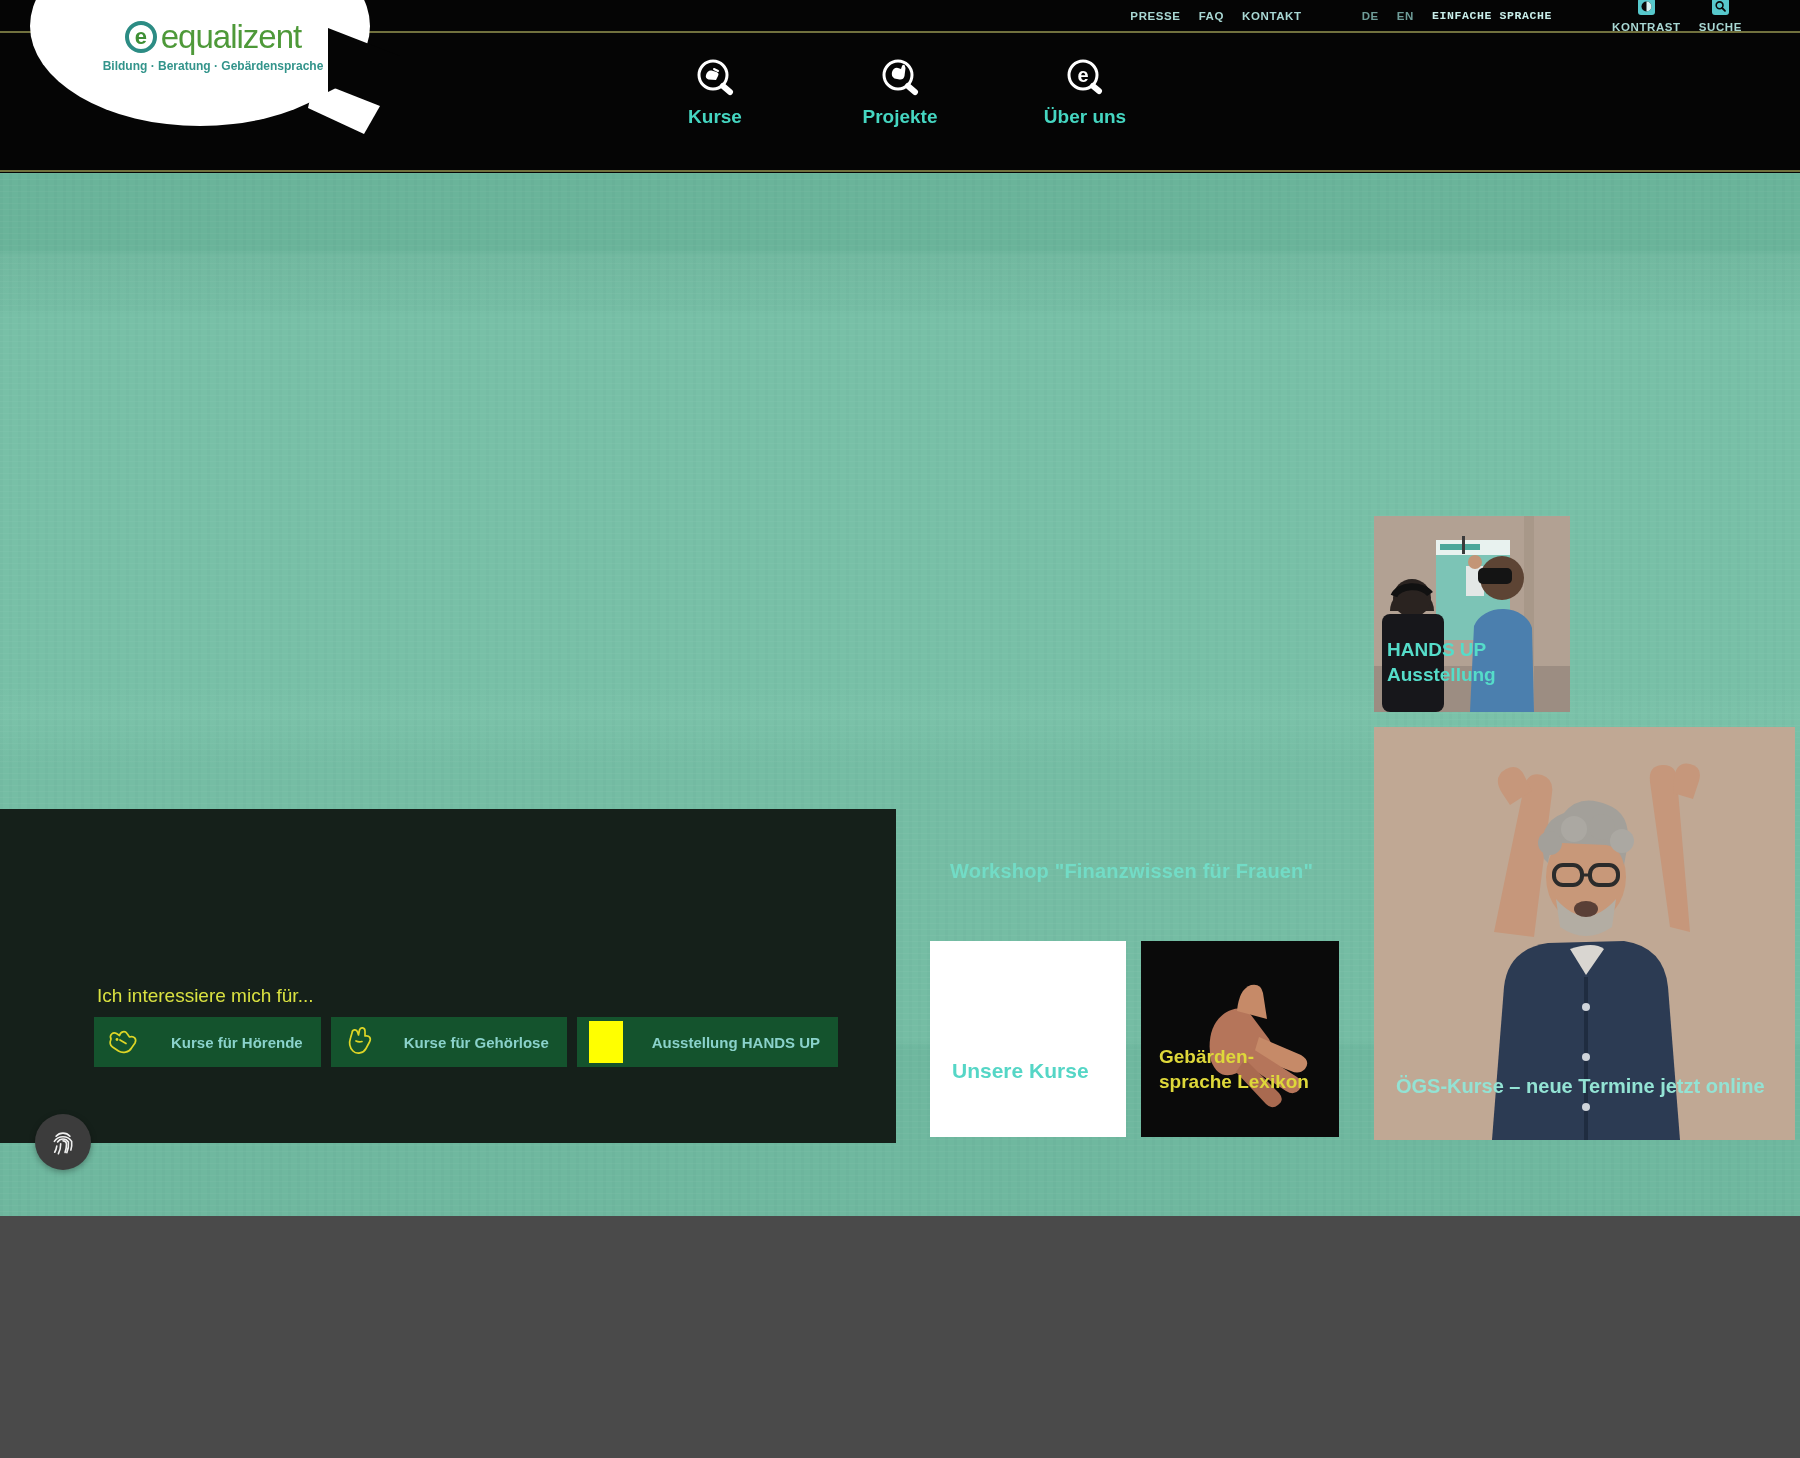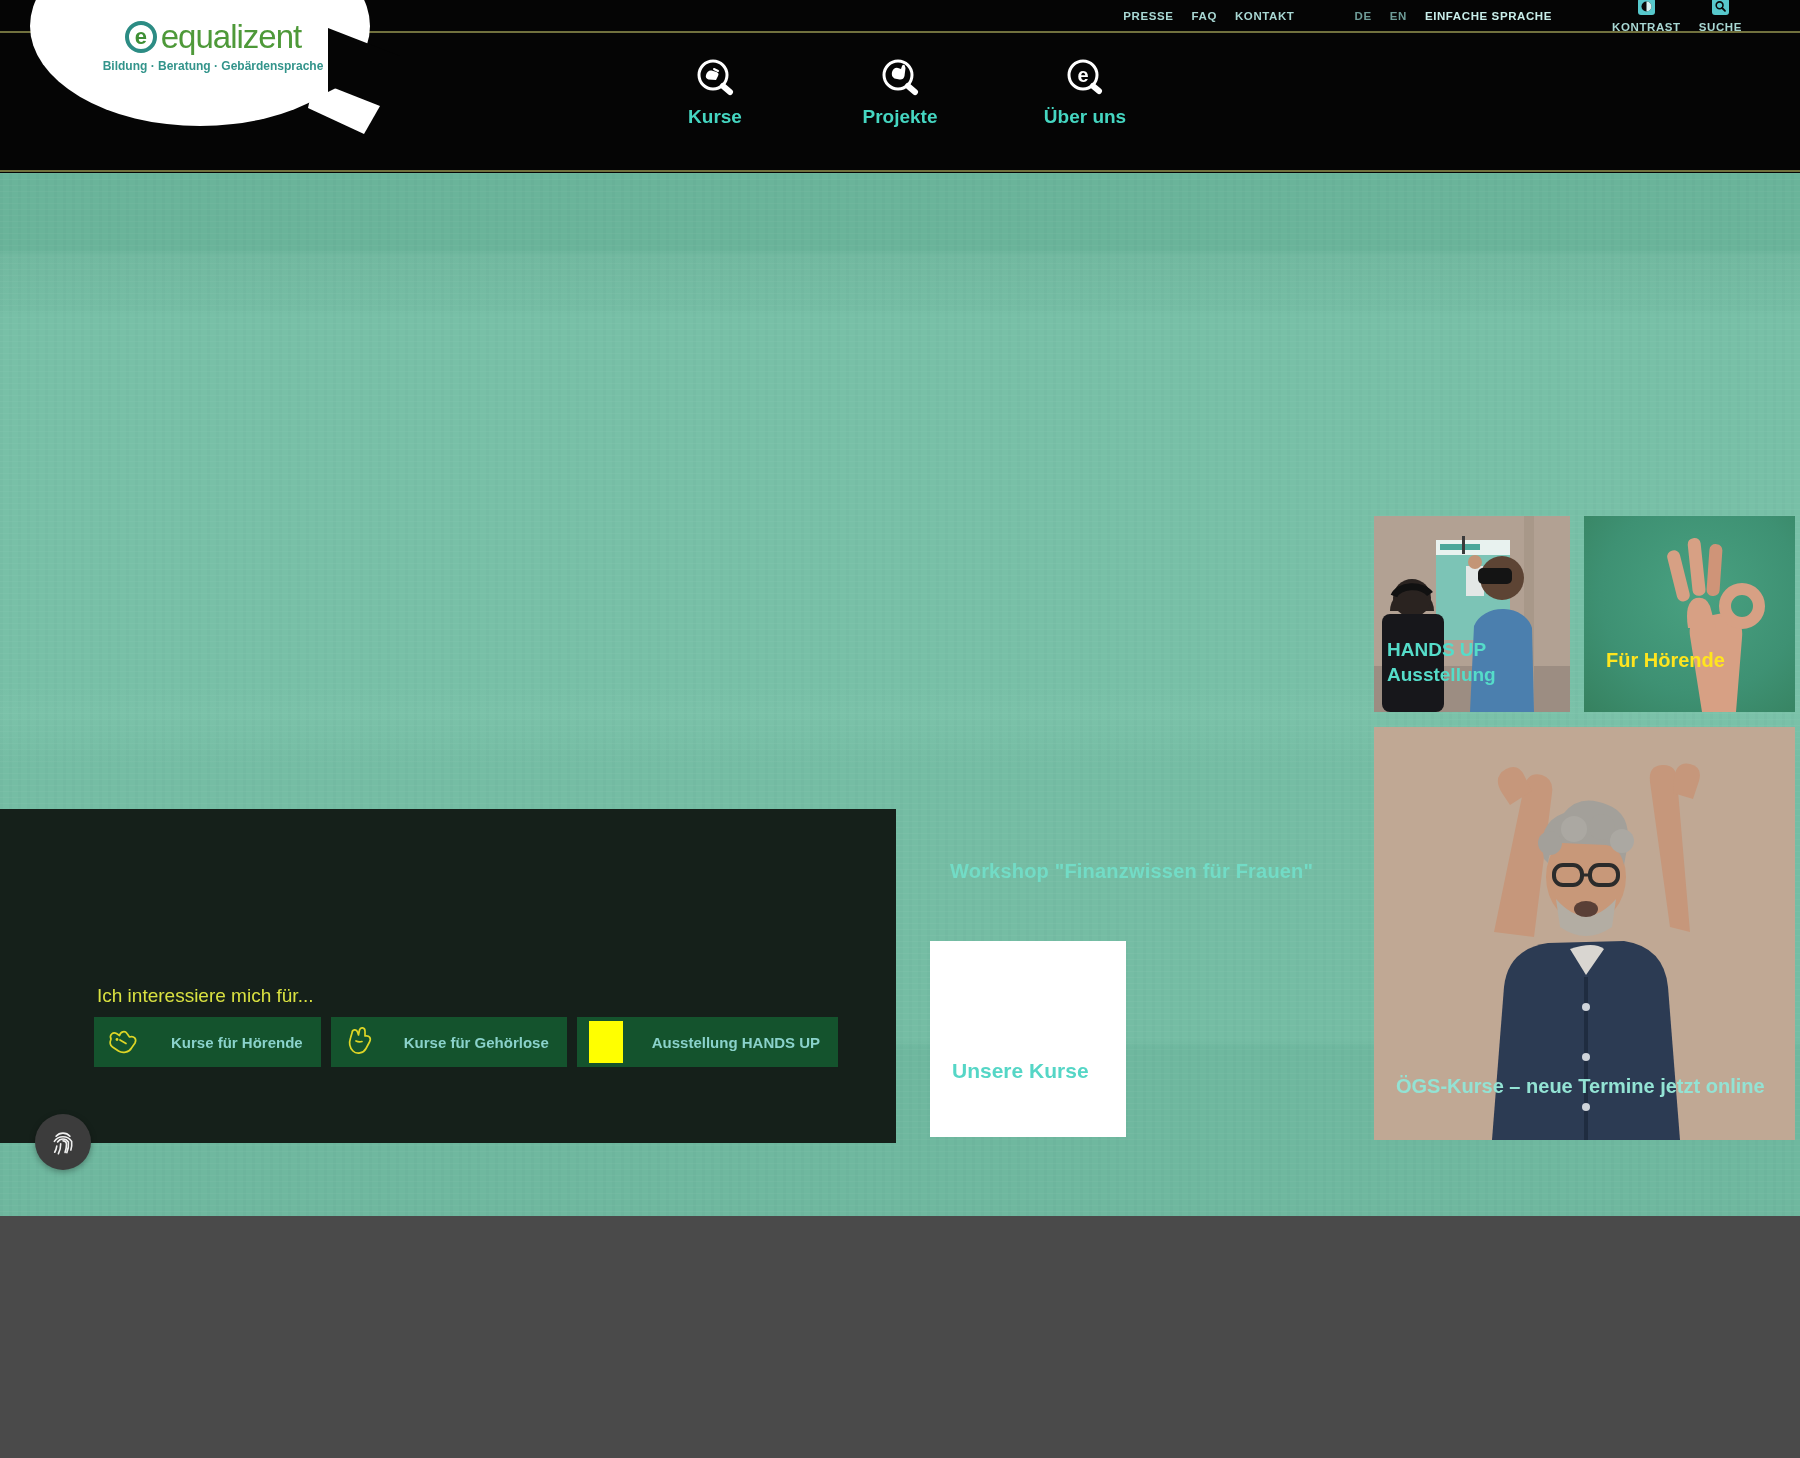--- a/index.html
+++ b/index.html
@@ -11,21 +11,21 @@
   .header { position:absolute; left:0; top:0; width:1800px; height:173px; background:#050505; }
   .rule { position:absolute; left:0; width:1800px; height:2px; background:#71713e; }
   .rule-top { top:31px; }
   .rule-bottom { top:170px; }
 
   .utility-bar { position:absolute; top:0; left:0; width:1800px; height:31px;
     display:flex; align-items:center; justify-content:flex-end; padding-right:58px; gap:18px; }
   .u-link { color:#a9d8d4; font-size:11.5px; font-weight:bold; letter-spacing:.6px; cursor:pointer; text-decoration:none; }
   .u-gap { width:24px; }
   .u-lang { color:#6f9d99; font-size:11.5px; font-weight:bold; letter-spacing:.6px; cursor:pointer; }
-  .u-lang-bright { color:#c9eeea; }
+  .u-lang-bright { color:#c9eeea;font-family:Liberation Mono, monospace; }
   .u-tool { display:flex; align-items:center; gap:6px; cursor:pointer;flex-direction:column; }
   .u-tool svg { display:block; }
   .u-tool span { color:#a9d8d4; font-size:11.5px; font-weight:bold; letter-spacing:.6px; }
 
   .main-nav { position:absolute; top:58px; left:660px; width:480px; display:flex; justify-content:space-between; }
   .nav-item { display:flex; flex-direction:column; align-items:center; gap:6px; cursor:pointer; min-width:110px; }
   .nav-item .nav-label { color:#45d6c1; font-size:19px; font-weight:bold; }
 
   .logo { position:absolute; left:28px; top:-2px; width:360px; height:140px; cursor:pointer; display:block; }
   .logo-art { position:absolute; left:0; top:0; }
@@ -217,37 +217,39 @@
         <circle cx="128" cy="62" r="22" fill="#5d4434"></circle>
         <rect x="104" y="52" width="34" height="16" rx="5" fill="#141414"></rect>
         <path d="M96 196 L100 110 a30 24 0 0 1 58 2 L160 196 Z" fill="#4b7fae"></path>
       </svg>
       <span class="tile-label">
         <span style="display:block">HANDS UP</span>
         <span style="display:block">Ausstellung</span>
       </span>
     </a>
 
-    <a class="tile tile-fuer-hoerende">
-      <svg width="211" height="196" viewBox="0 0 211 196">
-        <path d="M118 196 L106 120 q-2-14 8-18 l30 -6 q16 8 14 26 L152 196 Z" fill="#d7a084"></path>
-        <path d="M104 112 q-4-26 8-30 q10-2 14 8 l6 22 z" fill="#d7a084"></path>
-        <rect x="88" y="34" width="13" height="52" rx="6" fill="#d7a084" transform="rotate(-14 94 60)"></rect>
-        <rect x="106" y="22" width="13" height="58" rx="6" fill="#d7a084" transform="rotate(-6 112 50)"></rect>
-        <rect x="124" y="28" width="13" height="52" rx="6" fill="#cf9478" transform="rotate(4 130 54)"></rect>
-        <circle cx="158" cy="90" r="17" fill="none" stroke="#d7a084" stroke-width="12"></circle>
-        <path d="M140 104 q10 10 24 4" fill="none" stroke="#c8real" stroke-width="0"></path>
-      </svg>
-      <span class="tile-label">Für Hörende</span>
-    </a>
 
     <a class="tile tile-unsere-kurse">
       <span class="tile-label">Unsere Kurse</span>
     </a>
 
+    <a class="tile tile-lexikon">
+      <svg width="198" height="196" viewBox="0 0 198 196">
+        <rect width="198" height="196" fill="#0a0a0a"></rect>
+        <path d="M70 120 q-6-34 14-48 q16-10 26 2 l18 24 q6 10-2 16 l-30 18 q-18 8-26-12z" fill="#b5755a"></path>
+        <path d="M96 70 q2-22 14-26 q10-2 12 8 l4 26 z" fill="#c68a68"></path>
+        <path d="M118 96 l42 18 q10 6 4 14 q-6 6-14 2 l-38-14 z" fill="#c68a68"></path>
+        <path d="M112 108 l44 28 q8 6 2 13 q-5 6-13 1 l-40-26 z" fill="#b5755a"></path>
+        <path d="M104 118 l34 34 q6 7-1 12 q-6 5-12-1 l-30-32 z" fill="#a96a50"></path>
+      </svg>
+      <span class="tile-label">
+        <span style="display:block">Gebärden-</span>
+        <span style="display:block">sprache Lexikon</span>
+      </span>
+    </a>
 
     <a class="tile tile-oegs">
       <svg width="421" height="413" viewBox="0 0 421 413">
         <rect width="421" height="413" fill="#c0a894"></rect>
         <rect x="0" y="0" width="421" height="413" fill="url(#vg)" opacity="0"></rect>
         <path d="M120 205 L150 60 q4-16 18-12 q12 4 10 18 L160 210 Z" fill="#c6977b"></path>
         <path d="M128 66 q-10-16 4-24 q12-6 18 6 l8 16 -22 14z" fill="#c6977b"></path>
         <path d="M296 200 L276 55 q-2-16 12-17 q14-1 15 14 L316 205 Z" fill="#c6977b"></path>
         <path d="M300 52 q2-18 16-15 q13 3 9 17 l-6 18 -20-6z" fill="#c6977b"></path>
         <ellipse cx="212" cy="150" rx="40" ry="47" fill="#c89879"></ellipse>

